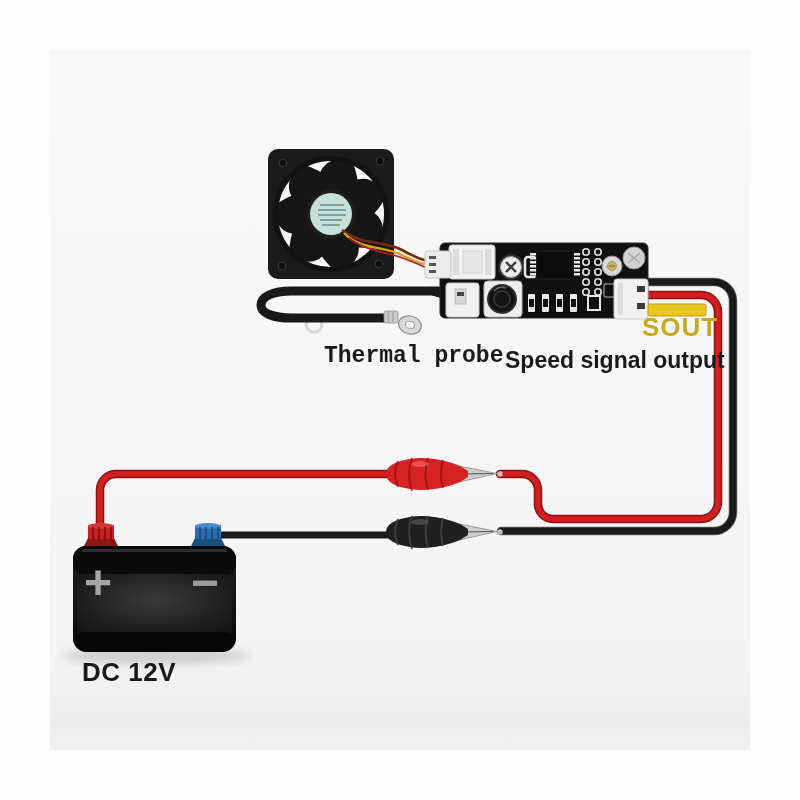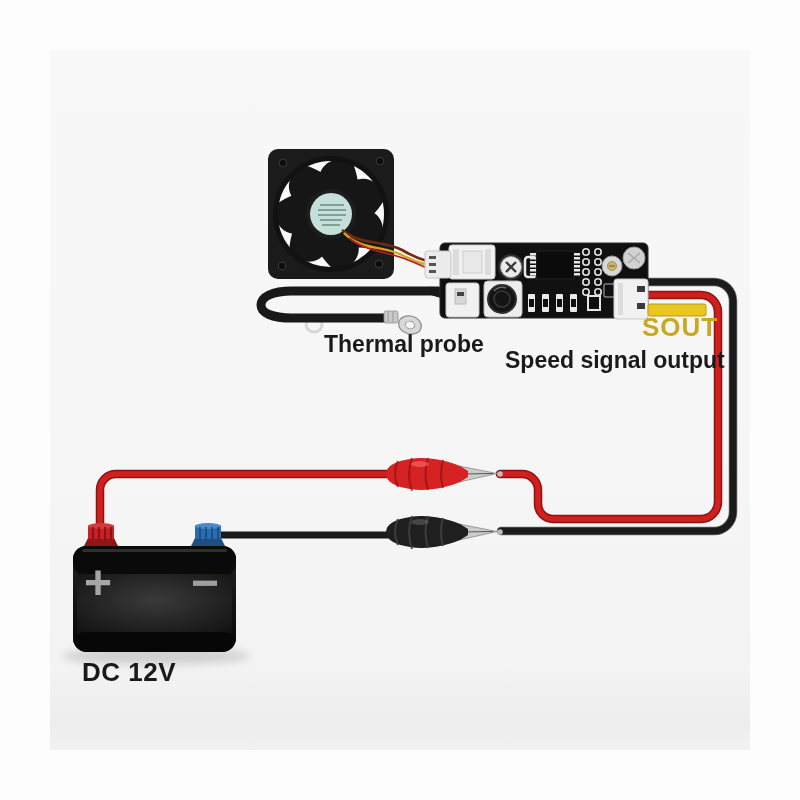--- a/index.html
+++ b/index.html
@@ -2,21 +2,21 @@
 <html><head>
 <meta charset="utf-8">
 <style>
   html,body{margin:0;padding:0;}
   body{width:800px;height:800px;background:#fdfdfd;position:relative;overflow:hidden;
        font-family:"Liberation Sans",sans-serif;}
   .photo{position:absolute;left:50px;top:50px;width:700px;height:700px;
          background:linear-gradient(180deg,#f8f8f8 0%,#f6f6f7 55%,#f3f3f4 88%,#ededee 96%,#f1f1f2 100%);}
   svg{position:absolute;left:0;top:0;}
   .label{position:absolute;font-weight:bold;color:#1a1a1a;white-space:nowrap;line-height:1.1;}
-  .lbl-thermal{left:324px;top:332px;font-size:23px;}
+  .lbl-thermal{left:324px;top:344px;font-size:23px;font-family:Liberation Mono, monospace;}
   .lbl-speed{left:505px;top:348px;font-size:23px;}
   .lbl-sout{left:642px;top:313px;font-size:26px;letter-spacing:1px;color:#c9a81f;}
   .lbl-dc{left:82px;top:658px;font-size:26px;letter-spacing:.5px;}
   .sym{position:absolute;font-weight:bold;color:#a6a6a6;line-height:1;}
   .sym-plus{left:84px;top:559px;font-size:48px;}
   .sym-minus{left:191px;top:559px;font-size:48px;color:#9e9e9e;}
 </style>
 </head>
 <body>
 

